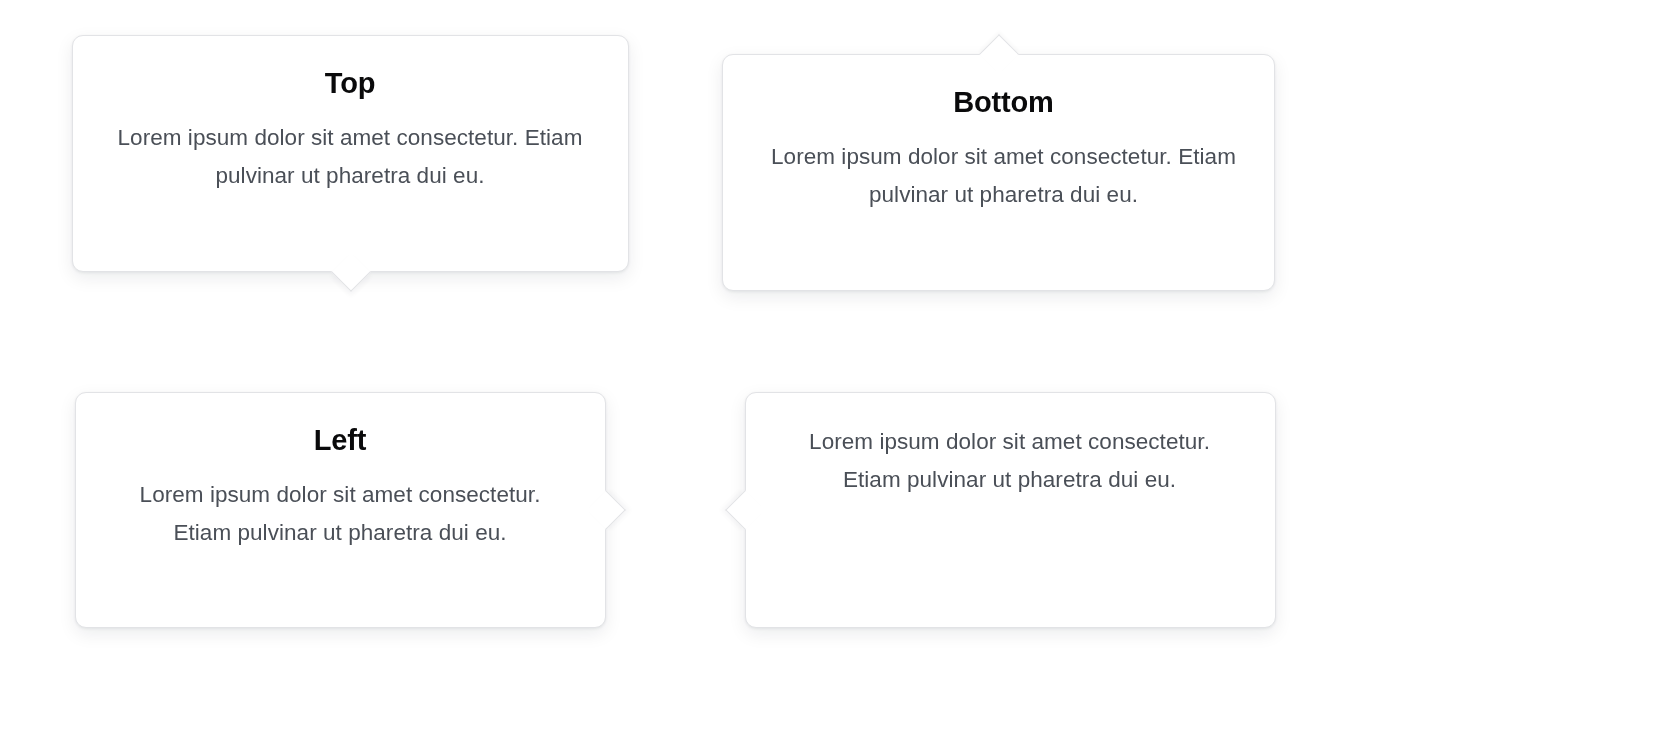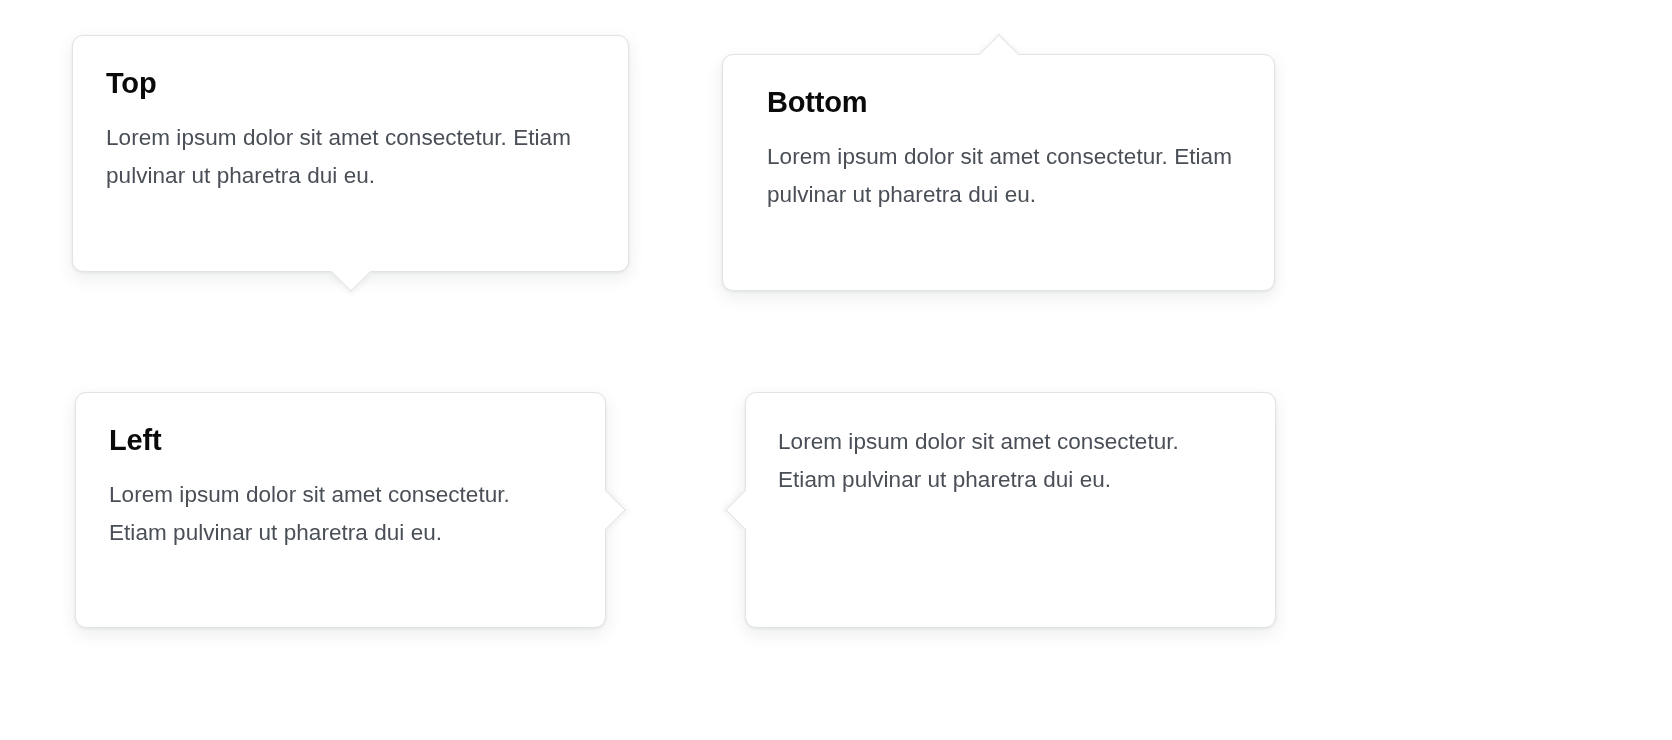--- a/index.html
+++ b/index.html
@@ -10,20 +10,21 @@
     background: #ffffff;
     font-family: "Liberation Sans", sans-serif;
     overflow: hidden;
   }
 
   #stage {
     position: relative;
     width: 1672px;
     height: 604px;
     background: #ffffff;
+    text-align: center;
   }
 
   
   .popover {
     position: absolute;
     background: #ffffff;
     border: 1px solid #e2e3e6;
     border-radius: 11px;
     box-shadow: 0 1px 3px rgba(16,24,40,0.07),
                 0 6px 18px rgba(16,24,40,0.08);

